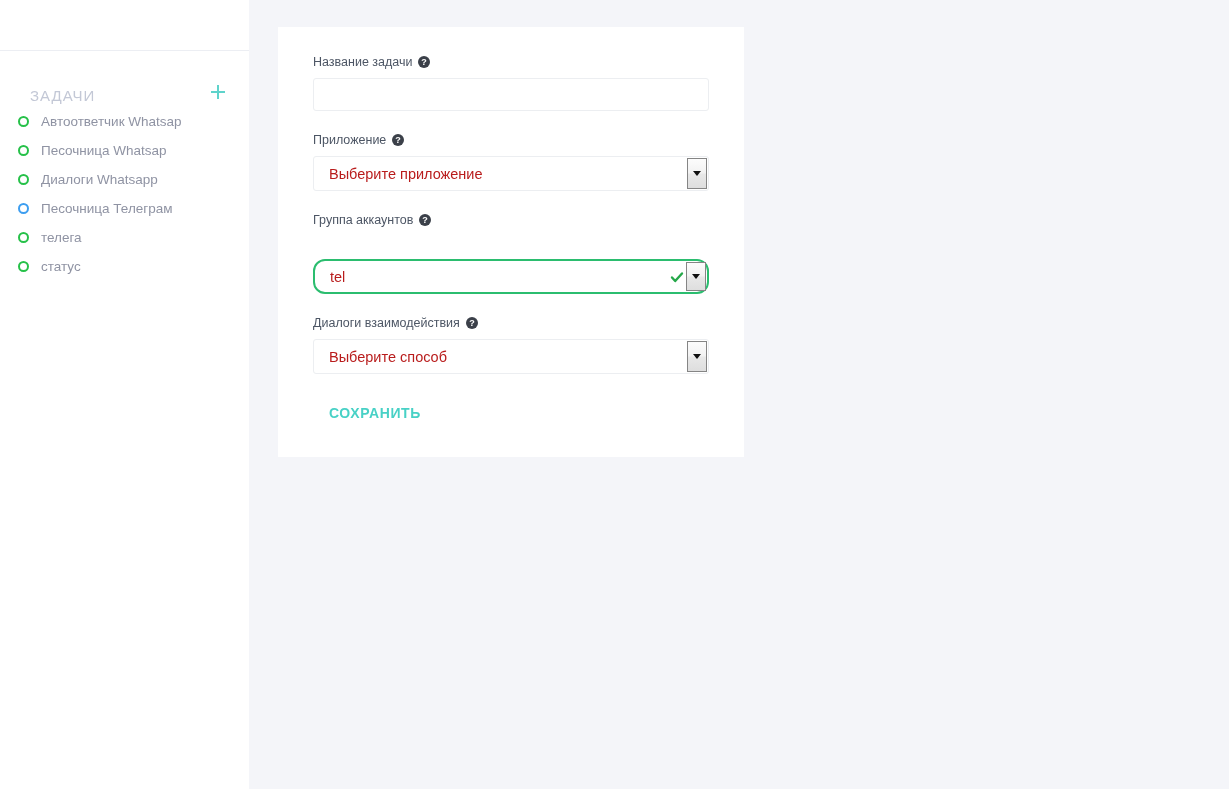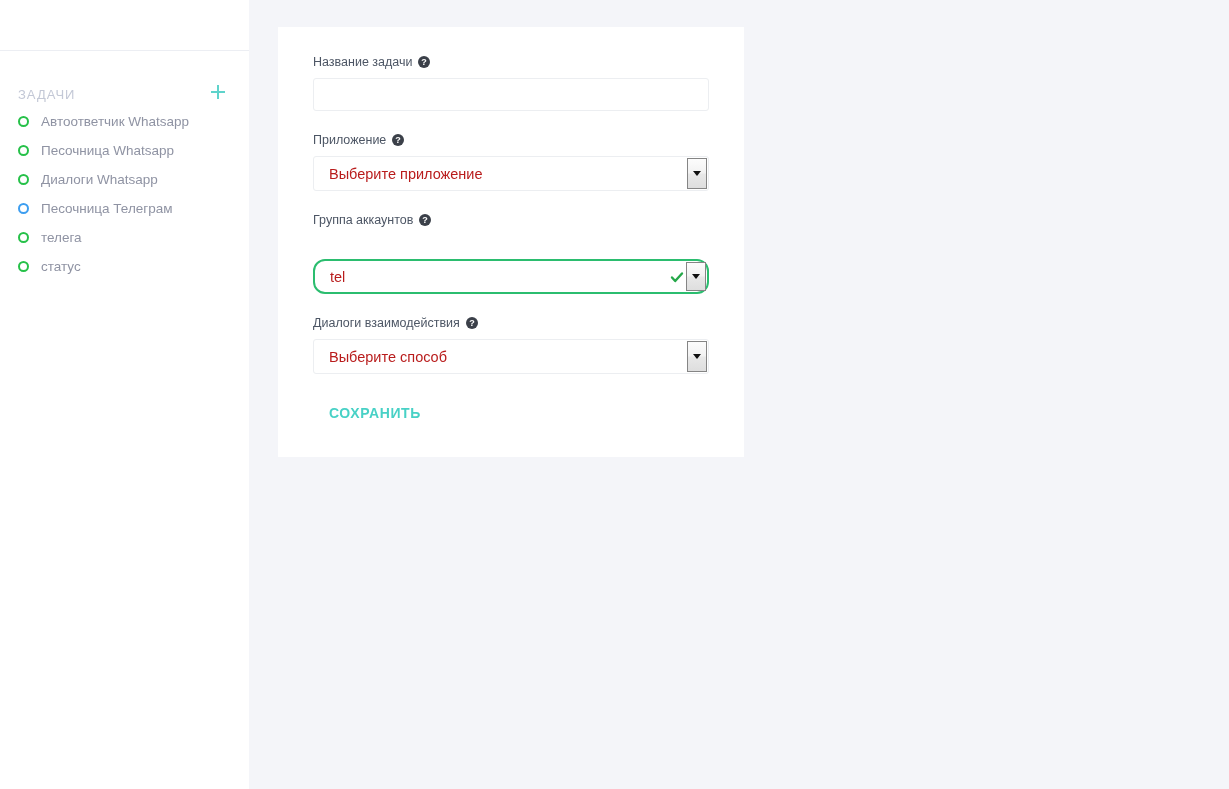--- a/index.html
+++ b/index.html
@@ -29,23 +29,23 @@
     height: 51px;
     border-bottom: 1px solid #eceef3;
     box-sizing: border-box;
   }
   .sidebar-section {
     position: relative;
     padding-top: 36px;
   }
   .sidebar-section-title {
     position: absolute;
-    left: 18px;
+    left: 30px;
     top: 36px;
-    font-size: 13px;
+    font-size: 15px;
     letter-spacing: 1px;
     color: #c3c8d6;
     font-weight: 400;
     text-transform: uppercase;
   }
   .sidebar-add {
     position: absolute;
     right: 20px;
     top: 30px;
     width: 22px;
@@ -220,25 +220,25 @@
 
     <div class="sidebar-add">
       <svg width="22" height="22" viewBox="0 0 22 22">
         <path d="M11 4 L11 18 M4 11 L18 11" stroke="#5fd3cb" stroke-width="2" stroke-linecap="butt"></path>
       </svg>
     </div>
 
     <ul class="task-list">
       <li class="task-item">
         <span class="task-bullet"></span>
-        <span class="task-label">Автоответчик Whatsapp</span>
-      </li>
-      <li class="task-item">
-        <span class="task-bullet"></span>
-        <span class="task-label">Песочница Whatsapp</span>
+        <span class="task-label">Автоответчик Whatsap</span>
+      </li>
+      <li class="task-item">
+        <span class="task-bullet"></span>
+        <span class="task-label">Песочница Whatsap</span>
       </li>
       <li class="task-item">
         <span class="task-bullet"></span>
         <span class="task-label">Диалоги Whatsapp</span>
       </li>
       <li class="task-item">
         <span class="task-bullet blue"></span>
         <span class="task-label">Песочница Телеграм</span>
       </li>
       <li class="task-item">

